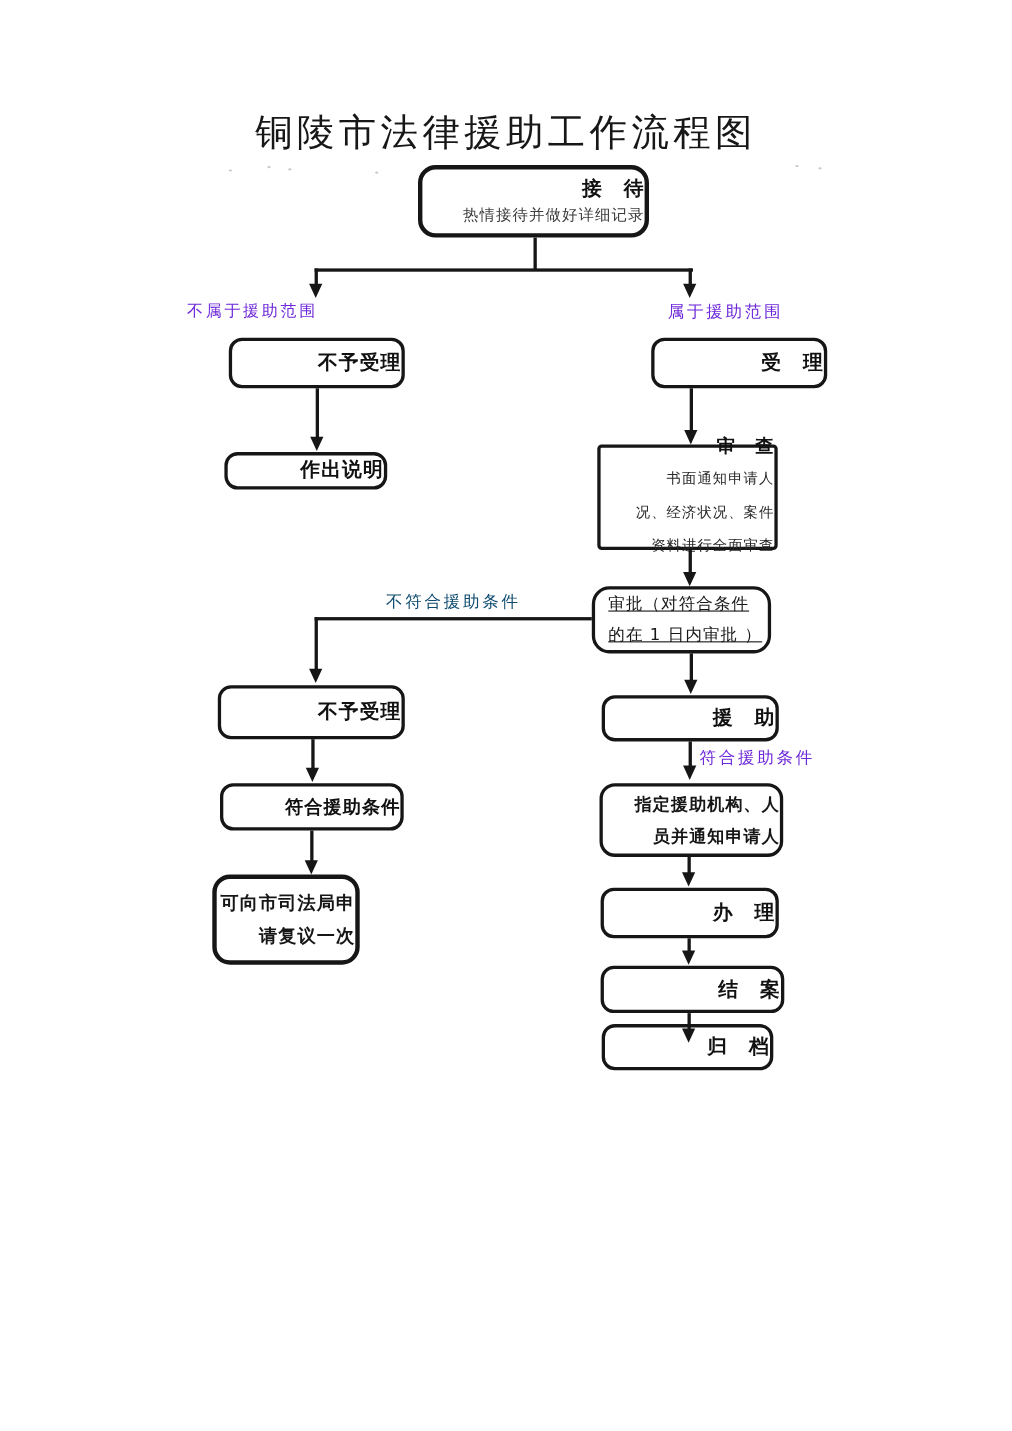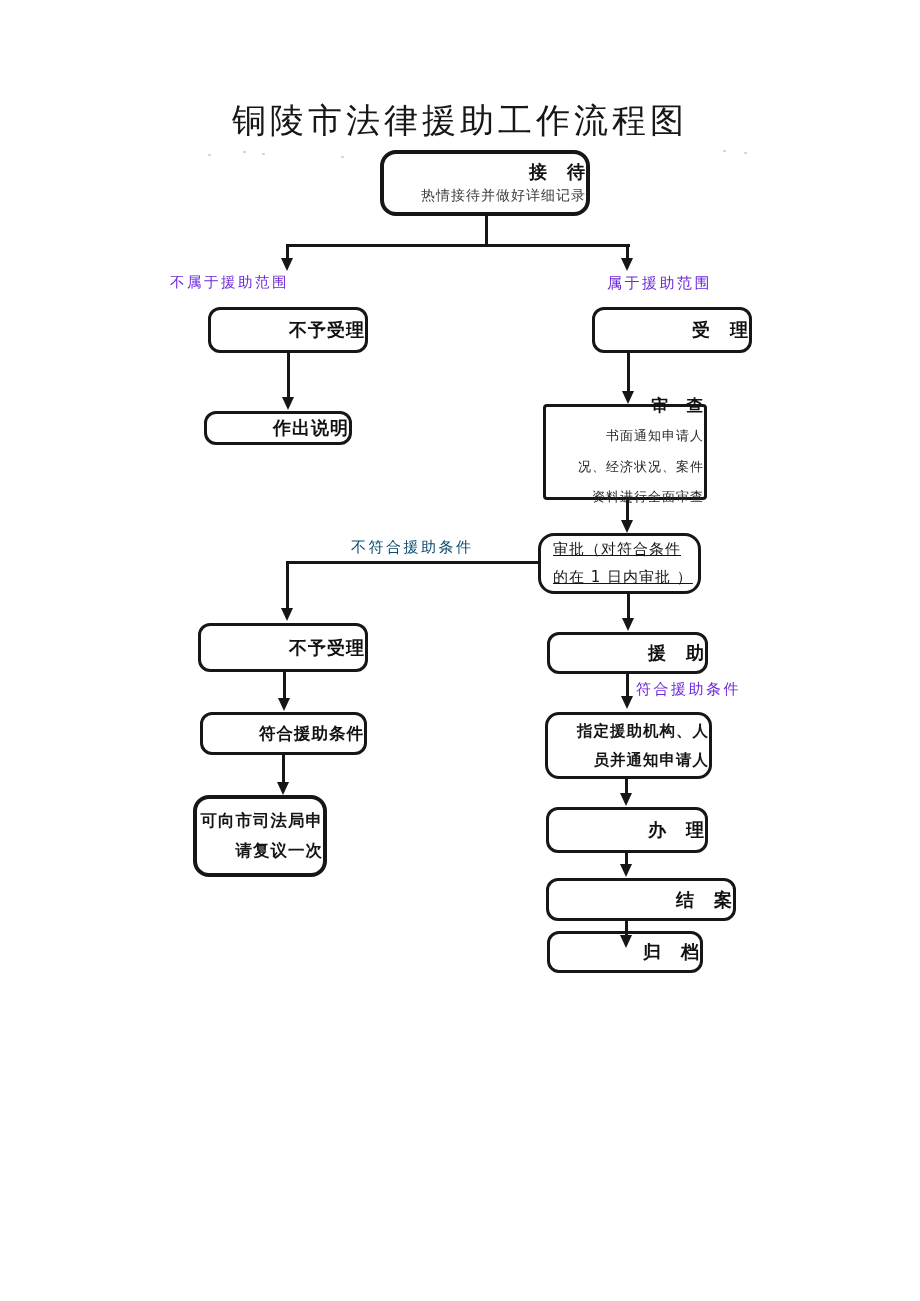--- a/index.html
+++ b/index.html
@@ -159,21 +159,21 @@
   </div>
 
   <div class="node" style="left:547px;top:632px;width:161px;height:42px;">
     <div class="node-title">援　助</div>
   </div>
 
   <div class="node" style="left:546px;top:807px;width:162px;height:46px;border-radius:12px;">
     <div class="node-title">办　理</div>
   </div>
 
-  <div class="node" style="left:546px;top:878px;width:190px;height:43px;">
+  <div class="node" style="left:546px;top:878px;width:167px;height:43px;">
     <div class="node-title">结　案</div>
   </div>
 
   <div class="node" style="left:547px;top:931px;width:156px;height:42px;">
     <div class="node-title">归　档</div>
   </div>
 
   <div class="line" style="left:485px;top:216px;width:3px;height:30px;"></div>
   <div class="line" style="left:286px;top:244px;width:344px;height:3px;"></div>
 

